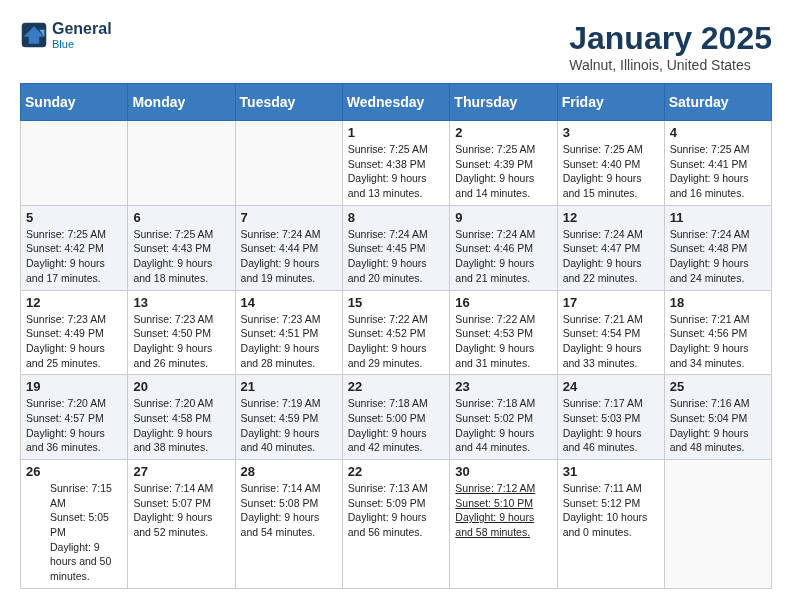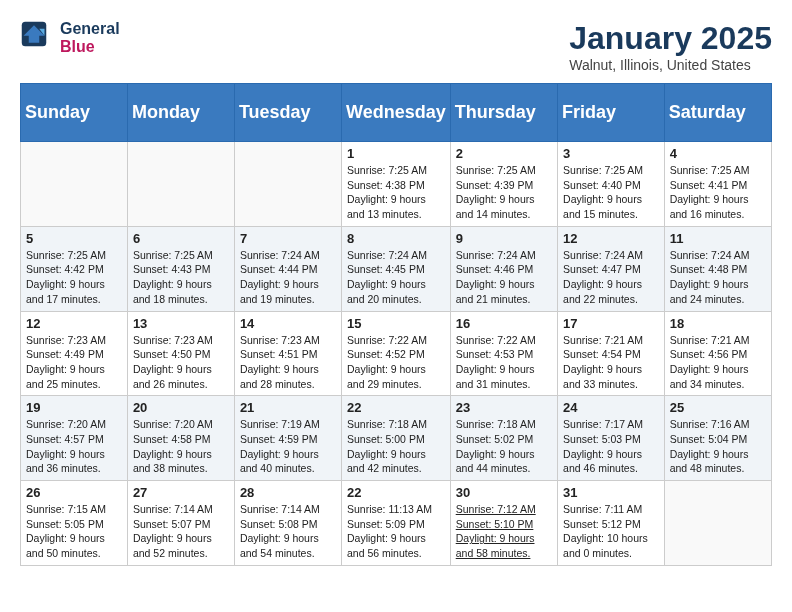--- a/index.html
+++ b/index.html
@@ -11,22 +11,22 @@
       padding: 20px;
     }
     .header-area {
       display: flex;
       justify-content: space-between;
       align-items: flex-start;
       margin-bottom: 10px;
     }
     .logo {
       display: flex;
-      align-items: flex-start;
-      gap: 12px;
+      align-items: center;
+      gap: 4px;
     }
     .logo-icon {
       width: 28px;
       height: 28px;
     }
     .title-area {
       text-align: left;
     }
     .month-title {
       font-size: 32px;
@@ -38,22 +38,22 @@
       color: #444;
     }
     .calendar {
       width: 100%;
       border-collapse: collapse;
       border: 1px solid #ccc;
     }
     .calendar th {
       background: #3a7abf;
       color: #fff;
-      font-size: 18px;
-      padding: 18px 4px;
+      font-size: 14px;
+      padding: 10px 4px;
       text-align: left;
       border: 1px solid #2a6aaf;
       font-weight: bold;
     }
     .calendar td {
       border: 1px solid #ccc;
       vertical-align: top;
       padding: 4px 5px;
       width: 108px;
       min-height: 80px;
@@ -90,21 +90,21 @@
 
 <div class="header-area">
   <div class="logo">
     <svg class="logo-icon" viewBox="0 0 32 32">
       <rect x="2" y="2" width="28" height="28" rx="4" fill="#1a3a5c"></rect>
       <polygon points="16,6 28,18 22,18 22,26 10,26 10,18 4,18" fill="#3a7abf"></polygon>
       <polygon points="22,10 28,10 28,18" fill="#5aaae0"></polygon>
     </svg>
     <div>
       <div style="font-size:16px;font-weight:bold;color:#1a3a5c;">General</div>
-      <div style="font-size:16px;font-weight:bold;color:#be185d;">Blue</div>
+      <div style="font-size:11px;font-weight:normal;color:#0369a1;">Blue</div>
     </div>
   </div>
   <div class="title-area">
     <div class="month-title">January 2025</div>
     <div class="location-title">Walnut, Illinois, United States</div>
   </div>
 </div>
 
 <table class="calendar">
   <thead>
@@ -276,39 +276,39 @@
         <td>
           <div class="day-number">25</div>
           <div class="day-info" style="white-space: pre-line;">Sunrise: 7:16 AM
 Sunset: 5:04 PM
 Daylight: 9 hours and 48 minutes.</div>
         </td>
       </tr>
       <tr>
         <td>
           <div class="day-number">26</div>
-          <div class="day-info" style="white-space: pre-line;">Sunrise: 7:15 AM
+          <div class="day-info" style="white-space: pre-line; margin-left: 24px;">Sunrise: 7:15 AM
 Sunset: 5:05 PM
 Daylight: 9 hours and 50 minutes.</div>
         </td>
         <td>
           <div class="day-number">27</div>
           <div class="day-info" style="white-space: pre-line;">Sunrise: 7:14 AM
 Sunset: 5:07 PM
 Daylight: 9 hours and 52 minutes.</div>
         </td>
         <td>
           <div class="day-number">28</div>
           <div class="day-info" style="white-space: pre-line;">Sunrise: 7:14 AM
 Sunset: 5:08 PM
 Daylight: 9 hours and 54 minutes.</div>
         </td>
         <td>
           <div class="day-number">22</div>
-          <div class="day-info" style="white-space: pre-line;">Sunrise: 11:13 AM
+          <div class="day-info" style="white-space: pre-line;">Sunrise: 7:13 AM
 Sunset: 5:09 PM
 Daylight: 9 hours and 56 minutes.</div>
         </td>
         <td>
           <div class="day-number">30</div>
           <div class="day-info" style="white-space: pre-line; text-decoration: underline;">Sunrise: 7:12 AM
 Sunset: 5:10 PM
 Daylight: 9 hours and 58 minutes.</div>
         </td>
         <td>

